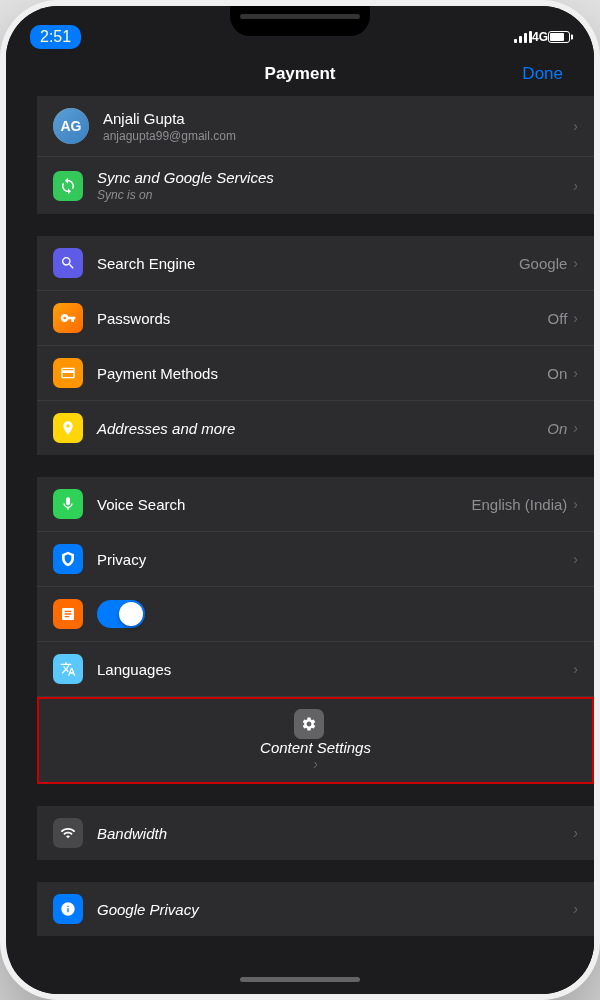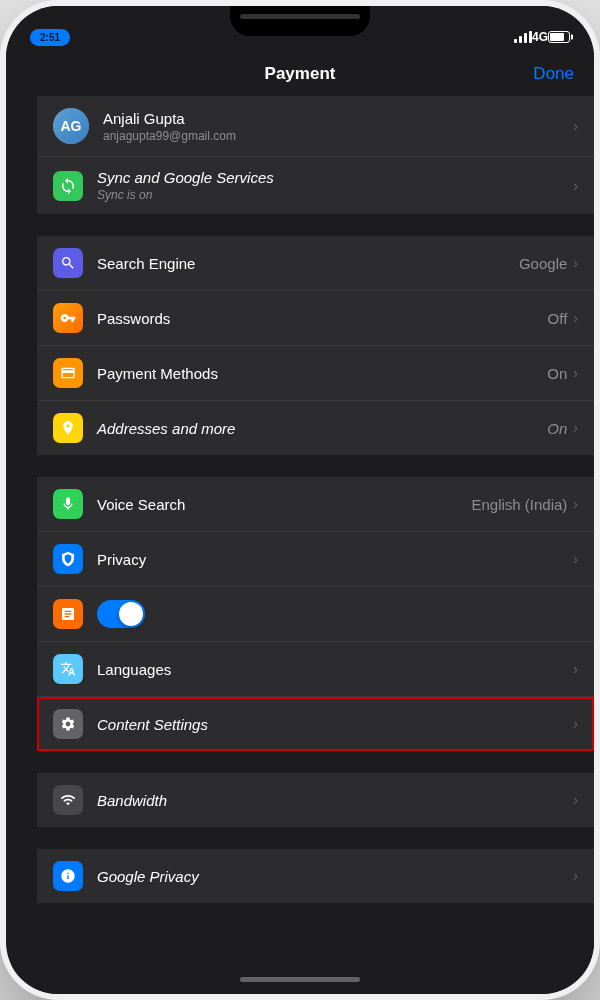--- a/index.html
+++ b/index.html
@@ -62,23 +62,23 @@
       left: 50%;
       transform: translateX(-50%);
       width: 120px;
       height: 5px;
       background: #333;
       border-radius: 3px;
     }
 
     .status-time {
       background: #007AFF;
-      color: #0f172a;
-      font-size: 10px;
-      font-weight: 700;
+      color: #fef9c3;
+      font-size: 16px;
+      font-weight: 400;
       padding: 3px 10px;
       border-radius: 10px;
       z-index: 1;
     }
 
     .status-icons {
       display: flex;
       align-items: center;
       z-index: 1;
     }
@@ -144,21 +144,21 @@
     }
 
     .header-title {
       color: white;
       font-size: 17px;
       font-weight: 600;
     }
 
     .header-done {
       position: absolute;
-      right: 20px;
+      right: 31px;
       color: #007AFF;
       font-size: 17px;
       font-weight: 400;
       cursor: pointer;
     }
 
     
     .content {
       flex: 1;
       overflow-y: auto;
@@ -282,20 +282,21 @@
       position: absolute;
       top: 2px;
       right: 2px;
       box-shadow: 0 2px 4px rgba(0,0,0,0.3);
     }
 
     
     .highlighted {
       outline: 2px solid #cc0000;
       outline-offset: -2px;
+      flex-direction: column;
     }
 
     
     .section-gap {
       height: 20px;
       background: #1c1c1e;
     }
 
     .home-indicator {
       height: 30px;

